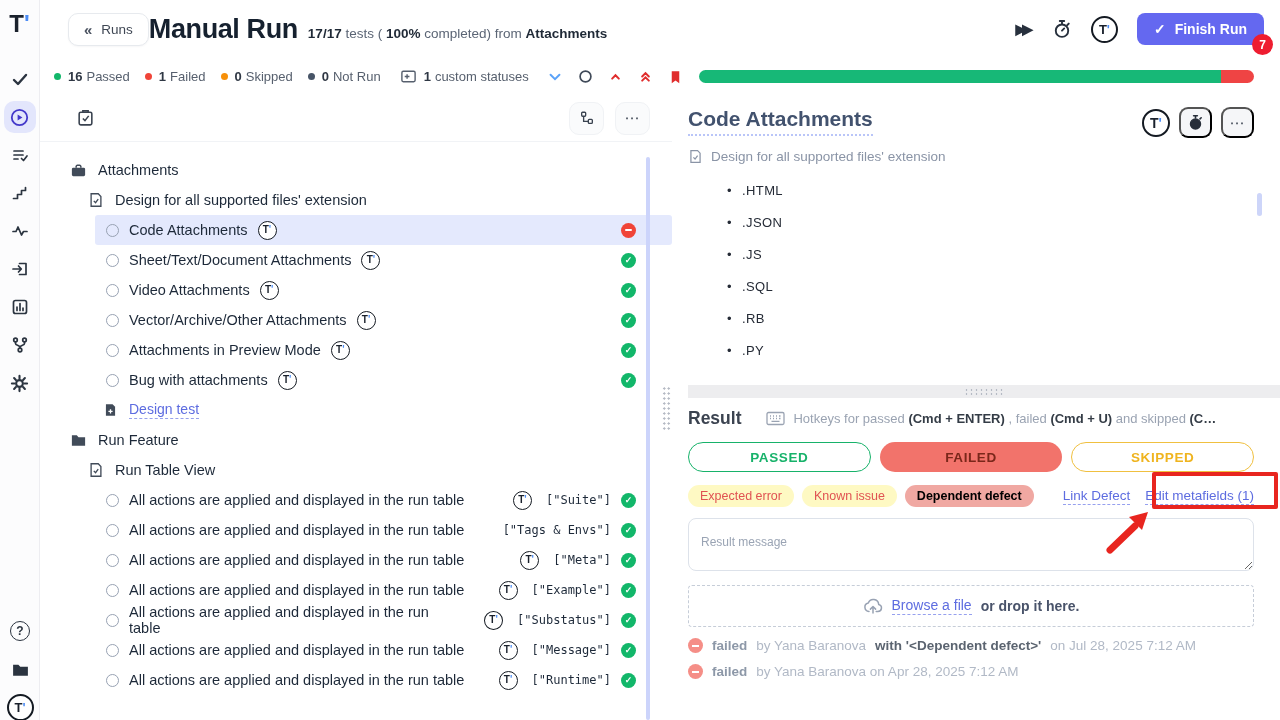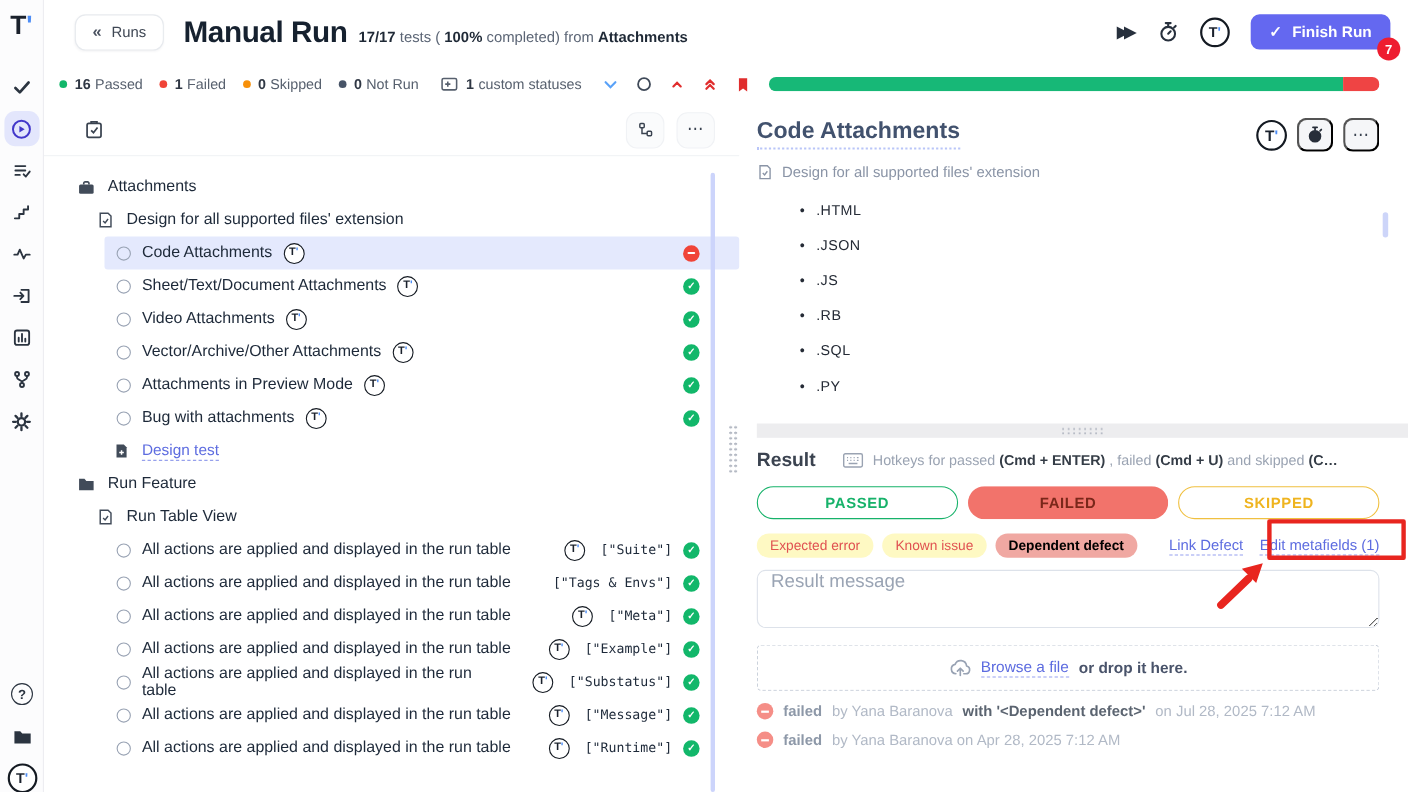--- a/index.html
+++ b/index.html
@@ -27,21 +27,21 @@
   .qmark { width:20px; height:20px; border:1.8px solid #2b3440; border-radius:50%; font-size:12px;
     font-weight:700; color:#2b3440; display:flex; align-items:center; justify-content:center; }
 
   
   .topbar { position:absolute; left:40px; top:0; width:1240px; height:58px;
     display:flex; align-items:center; padding:0 16px 0 28px; }
   .back-btn { display:flex; align-items:center; gap:9px; height:33px; padding:0 15px;
     border:1px solid #e7eaee; border-radius:10px; background:#fff; font-size:13.5px; color:#3f4754;
     box-shadow:0 1px 2px rgba(16,24,40,.04); cursor:pointer; }
   .back-chev { font-size:15px; font-weight:700; color:#4a5260; }
-  .run-title { margin-left:18px; font-size:27px; font-weight:800; color:#16212f; letter-spacing:-0.4px; }
+  .run-title { font-size:27px; font-weight:800; color:#16212f; letter-spacing:-0.4px; }
   .run-sub { margin-left:10px; font-size:13.5px; color:#5b6575; margin-top:9px; }
   .run-sub b { color:#1f2936; font-weight:700; }
   .top-icons { margin-left:auto; display:flex; align-items:center; gap:19px; }
   .ff { font-size:14px; font-weight:700; color:#27303d; letter-spacing:-4px; padding-right:4px; }
   .finish { position:relative; background:#6468f0; color:#fff; height:32px; padding:0 17px;
     border-radius:8px; font-size:14px; font-weight:600; display:flex; align-items:center; gap:9px; cursor:pointer; border:none; }
   .badge7 { position:absolute; right:-9px; bottom:-10px; width:21px; height:21px; border-radius:50%;
     background:#ee1d30; color:#fff; font-size:12px; font-weight:700; display:flex; align-items:center; justify-content:center; }
 
   
@@ -124,21 +124,21 @@
   .rbtn.pass { border-color:#17b26a; color:#17b26a; }
   .rbtn.fail { background:#f2736b; color:#7a271a; }
   .rbtn.skip { border-color:#f0c040; color:#efb41f; }
   .chips-row { margin-top:13px; display:flex; align-items:center; gap:8px; }
   .chip { padding:4px 12px; border-radius:13px; font-size:12.5px; background:#fef9c3; color:#e05252;
     font-weight:500; cursor:pointer; }
   .chip.active { background:#f0a8a2; color:#000000; font-weight:600; }
   .links { margin-left:auto; display:flex; gap:15px; }
   .rlink { color:#5d6ce0; font-size:13.5px; border-bottom:1px dashed #96a0ef; padding-bottom:1px; cursor:pointer; }
   .msgbox { margin-top:11px; width:100%; height:53px; border:1px solid #dde2ea; border-radius:8px;
-    padding:0 12px; font-size:17px; font-family:"Liberation Sans", sans-serif; color:#334; resize:both; }
+    padding:16px 12px; font-size:12px; font-family:"Liberation Sans", sans-serif; color:#334; resize:both; }
   .msgbox::placeholder { color:#9aa4b4; }
   .upload { margin-top:10px; height:42px; border:1px dashed #c6cdd8; border-radius:4px;
     display:flex; align-items:center; justify-content:center; gap:9px; font-size:14px; color:#4a5568; }
   .browse { color:#5d6ce0; font-weight:500; border-bottom:1px dashed #96a0ef; padding-bottom:1px; cursor:pointer; }
   .droptext { font-weight:600; color:#49536a; }
   .hist { display:flex; align-items:center; gap:9px; margin-top:11px; font-size:13.5px; color:#b1b9c6; }
   .hist .hstatus { font-weight:700; color:#8d98a8; }
   .hist .hwith { font-weight:700; color:#5b6470; }
   .hbadge { width:15px; height:15px; border-radius:50%; background:#f58e87; flex:none; position:relative; }
   .hbadge::before { content:""; position:absolute; left:4px; top:6.5px; width:7px; height:2px; background:#fff; }
@@ -560,22 +560,22 @@
         <svg width="15" height="15" viewBox="0 0 18 18" style="stroke:#8a94a6;fill:none;stroke-width:1.5">
             <path d="M3.5 2h8l3 3v11h-11z"></path>
             <path d="M6.5 10l2 2 3-4"></path>
           </svg>
         <span>Design for all supported files' extension</span>
       </div>
       <ul class="ext-list">
         <li>.HTML</li>
         <li>.JSON</li>
         <li>.JS</li>
+        <li>.SQL</li>
         <li>.RB</li>
-        <li>.SQL</li>
         <li>.PY</li>
       </ul>
       <div class="desc-scroll"></div>
     </div>
 
     <div class="divider">
       <div class="hdrag"></div>
     </div>
 
     <div class="result-sec">

